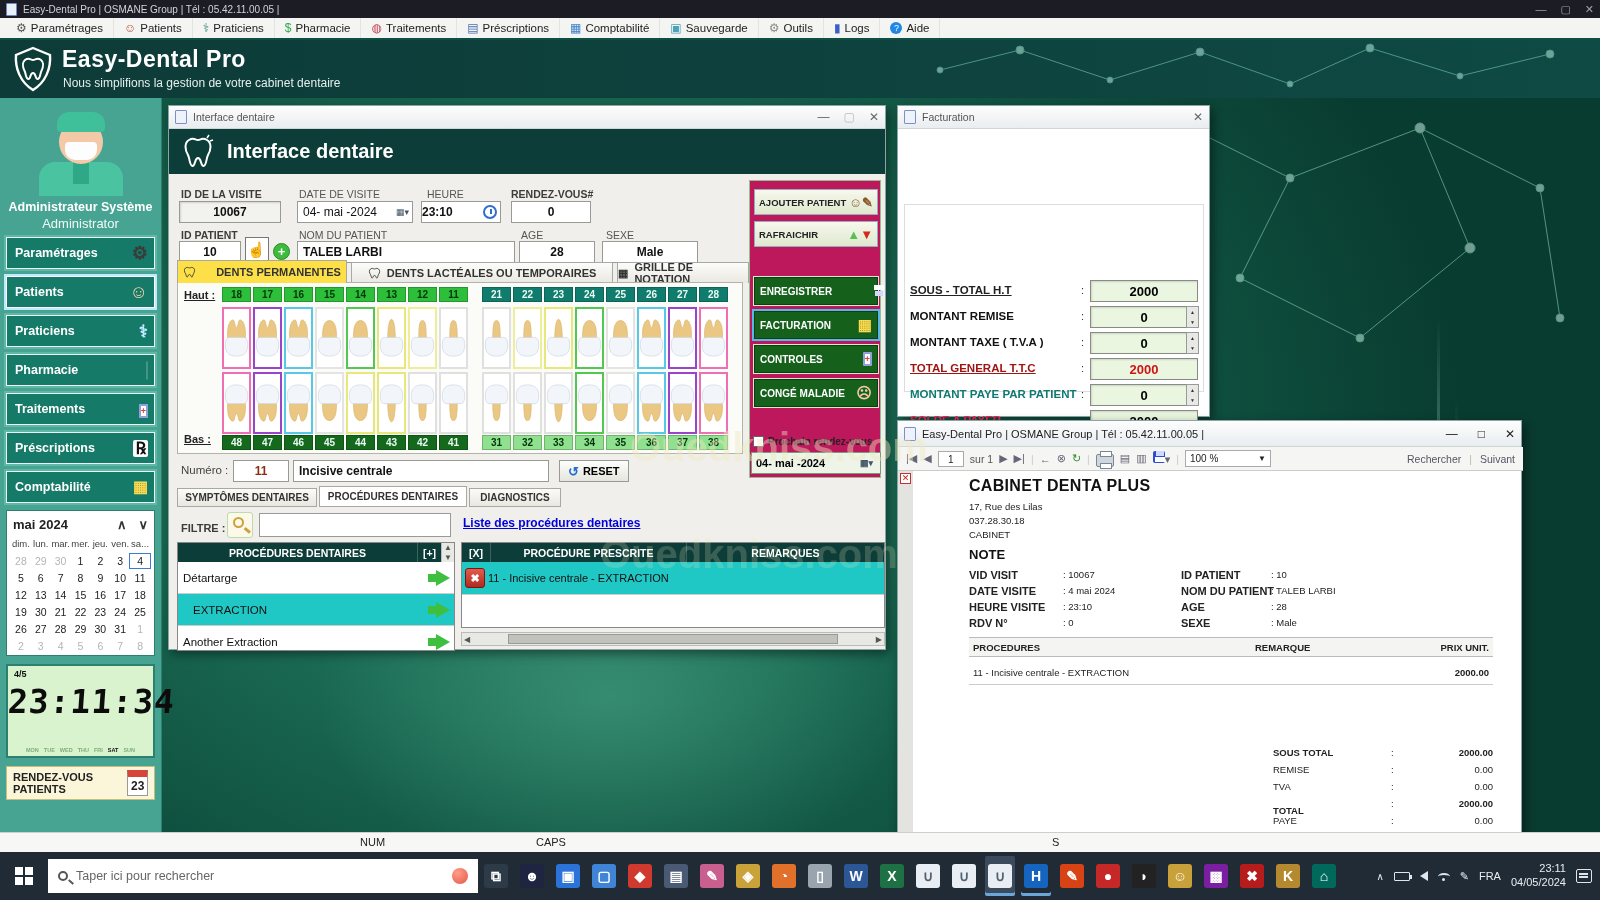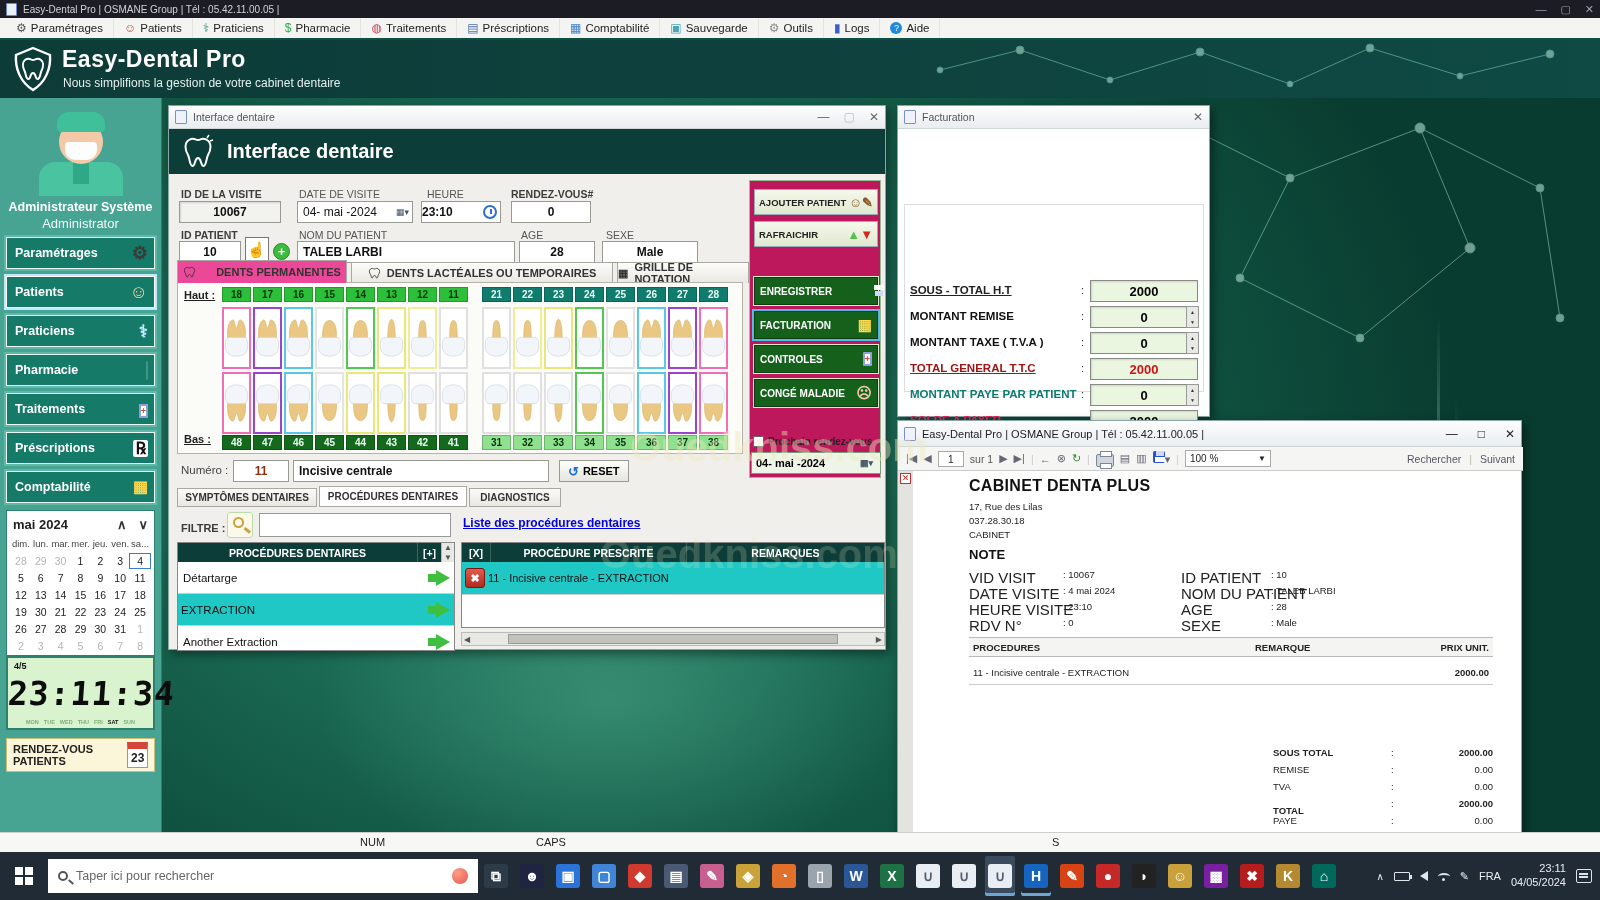--- a/index.html
+++ b/index.html
@@ -47,21 +47,21 @@
   .floppy::after { content:""; position:absolute; left:2px; bottom:1px; width:10px; height:5px; background:#fff; }
 
   #mini-cal { background:#fff; border:1px solid #2d7f6e; margin-top:2px; padding:4px 4px 2px; }
   #cal-head { display:flex; align-items:center; font-size:13px; font-weight:bold; color:#222; padding:2px 2px 6px; }
   #cal-head .nav { margin-left:auto; display:flex; gap:12px; font-size:13px; color:#333; cursor:pointer; }
   #cal-grid { display:grid; grid-template-columns:repeat(7,1fr); font-size:10px; text-align:center; row-gap:3px; }
   #cal-grid .dh { color:#444; font-size:9.5px; padding-bottom:2px; }
   #cal-grid .dc { color:#222; font-size:10.5px; padding:1px 0; cursor:pointer; }
   #cal-grid .muted { color:#b5b5b5; }
   #cal-grid .sel { outline:1px solid #3a7bd5; }
-  #lcd { background:#d9f3cf; border:2px solid #2d7f6e; height:74px; position:relative;padding-left:32px; }
+  #lcd { margin-top:8px; background:#d9f3cf; border:2px solid #2d7f6e; height:94px; position:relative;padding-left:32px; }
   #lcd .d45 { position:absolute; left:6px; top:3px; font-size:9px; font-weight:bold; color:#111; }
   #lcd .time { position:absolute; left:0; right:0; top:16px; text-align:center; font-family:"DejaVu Sans Mono", monospace; font-weight:bold; font-size:33px; color:#0c0c0c; letter-spacing:1px; transform:skewX(-4deg); }
   #lcd .days { position:absolute; left:0; right:0; bottom:3px; display:flex; justify-content:center; gap:5px; font-size:5.5px; color:#7fae78; font-weight:bold; }
   #lcd .days .on { color:#111; }
   #rdv { margin-top:8px; background:#fbf6d9; border:1px solid #c9bd7a; height:34px; display:flex; align-items:center; padding:0 6px; font-size:11px; font-weight:bold; color:#222; cursor:pointer; }
   #rdv .calico { margin-left:auto; width:24px; height:26px; background:#fff; border:1px solid #999; border-top:7px solid #d6453a; font-size:12px; font-weight:bold; text-align:center; line-height:18px; color:#222; }
 
   
   .win { position:absolute; background:#f0efeb; border:1px solid #8aa5a5; box-shadow:3px 4px 10px rgba(0,0,0,.45); }
   .wt { height:23px; background:linear-gradient(#fdfdfd,#e9edf0); border-bottom:1px solid #cfd6d6; display:flex; align-items:center; padding:0 6px; gap:6px; font-size:10.5px; color:#555; }
@@ -78,21 +78,21 @@
   .fbox { position:absolute; height:22px; background:#fff; border:1px solid #9a9a94; font-size:12px; font-weight:bold; color:#111; display:flex; align-items:center; justify-content:center; }
   .fbox.left { justify-content:flex-start; padding-left:5px; }
   .fbox.sunken { background:#f2f2ee; box-shadow:inset 1px 1px 2px #0002; }
   .combo-ic { margin-left:auto; display:flex; align-items:center; gap:2px; font-size:9px; color:#456; padding-right:3px; }
   .clock-ic { margin-left:auto; margin-right:3px; width:14px; height:14px; border-radius:50%; border:2px solid #2f6fd0; position:relative; }
   .clock-ic::after { content:""; position:absolute; left:5px; top:2px; width:1.5px; height:5px; background:#2f6fd0; }
   #hand-btn { position:absolute; width:24px; height:26px; background:#fff; border:1px solid #777; font-size:15px; text-align:center; line-height:24px; cursor:pointer; }
   #plus-btn { position:absolute; width:17px; height:17px; border-radius:50%; background:#3dbb3d; color:#fff; font-weight:bold; font-size:13px; text-align:center; line-height:15px; border:1px solid #2a8a2a; cursor:pointer; }
 
   .ttab { position:absolute; height:21px; background:linear-gradient(#fcfcfa,#e9e8e2); border:1px solid #a9a9a1; border-bottom:none; display:flex; align-items:center; justify-content:center; gap:6px; font-size:11px; font-weight:bold; color:#333; cursor:pointer; }
-  .ttab.on { background:#ec4899; height:23px; margin-top:-2px; z-index:2;gap:20px; }
+  .ttab.on { background:#fde047; height:23px; margin-top:-2px; z-index:2;gap:20px; }
 
   #chart { position:absolute; left:8px; top:108px; width:566px; height:172px; background:#fbfbf8; border:1px solid #b3b3aa; }
   .rowlab { position:absolute; font-size:11px; font-weight:bold; text-decoration:underline; color:#222; }
   .chips, .teethrow { position:absolute; left:44px; display:flex; gap:2px; }
   .chip { width:29px; height:15px; font-size:10px; font-weight:bold; display:flex; align-items:center; justify-content:center; border:1px solid #0003; cursor:pointer; }
   .midgap { width:10px; }
   .tooth-cell { width:29px; height:62px; background:#fff; border:2px solid #ddd; display:flex; align-items:center; justify-content:center; cursor:pointer; }
   #reset-btn { position:absolute; height:22px; background:linear-gradient(#fdfdfb,#e6e6df); border:1px solid #9a9a94; font-size:11px; font-weight:bold; display:flex; align-items:center; gap:4px; padding:0 8px; cursor:pointer; }
   #reset-btn .circ { color:#1f6fd0; font-size:13px; }
 
@@ -153,21 +153,21 @@
   #pv-toolbar .pagebox { width:26px; height:16px; border:1px solid #aaa; background:#fff; text-align:center; font-size:10px; color:#222; line-height:15px; }
   #pv-toolbar .zoombox { width:86px; height:17px; border:1px solid #aaa; background:#fff; font-size:10px; color:#222; display:flex; align-items:center; padding:0 4px; }
   #pv-toolbar .zoombox span:last-child { margin-left:auto; font-size:8px; }
   #pv-toolbar .findgrp { margin-left:auto; display:flex; gap:8px; color:#556; }
   #pv-strip { position:absolute; left:0; top:50px; width:15px; bottom:0; background:#e3e3e0; }
   #pv-close { position:absolute; left:2px; top:2px; width:11px; height:11px; background:#fff; border:1px solid #b33; color:#c22; font-size:9px; line-height:9px; text-align:center; cursor:pointer; }
   #pv-page { position:absolute; left:15px; top:50px; right:0; bottom:0; background:#fff; font-family:"Liberation Sans", sans-serif; }
   #rp-clinic { position:absolute; left:56px; top:6px; font-size:16px; font-weight:bold; letter-spacing:.3px; color:#111; }
   .rp-addr { position:absolute; left:56px; font-size:9.5px; color:#222; }
   #rp-note { position:absolute; left:56px; top:76px; font-size:13px; font-weight:bold; color:#111; }
-  .rp-fl { position:absolute; font-size:15px; font-weight:normal; color:#222; }
+  .rp-fl { position:absolute; font-size:11px; font-weight:bold; color:#222; }
   .rp-fv { position:absolute; font-size:9.5px; color:#222; }
   #rp-thead { position:absolute; left:56px; top:166px; right:28px; height:20px; background:#f4f4f2; border-top:1px solid #bbb; border-bottom:1px solid #bbb; font-size:9.5px; font-weight:bold; color:#222; display:flex; align-items:center; }
   #rp-trow { position:absolute; left:56px; top:190px; right:28px; height:24px; border-bottom:1px solid #ccc; font-size:9.5px; color:#222; display:flex; align-items:center; }
   .rp-tot-l { position:absolute; left:360px; font-size:9.5px; font-weight:bold; color:#222; }
   .rp-tot-c { position:absolute; left:478px; font-size:9.5px; color:#222; }
   .rp-tot-v { position:absolute; right:28px; font-size:9.5px; color:#222; text-align:right; }
   .rp-foot { position:absolute; left:56px; font-size:9px; color:#222; }
 
   
   #statusbar { left:0; top:832px; width:1600px; height:20px; background:#f7f7f5; border-top:1px solid #cfcfc9; font-size:11px; color:#222; }
@@ -770,21 +770,21 @@
             <span>▲</span>
             <span>▼</span>
           </div>
       </div>
       <div id="proc-rows">
           <div class="lrow">
             <span style="padding-left: 5px;">Détartarge</span>
             <span class="goarrow"></span>
           </div>
           <div class="lrow sel">
-            <span style="padding-left: 3px;">EXTRACTION</span>
+            <span style="padding-left: 15px;">EXTRACTION</span>
             <span class="goarrow"></span>
           </div>
           <div class="lrow">
             <span style="padding-left: 5px;">Another Extraction</span>
             <span class="goarrow"></span>
           </div>
         </div>
     </div>
 
     <div class="ltable" style="left:292px;top:368px;width:424px;height:86px">

